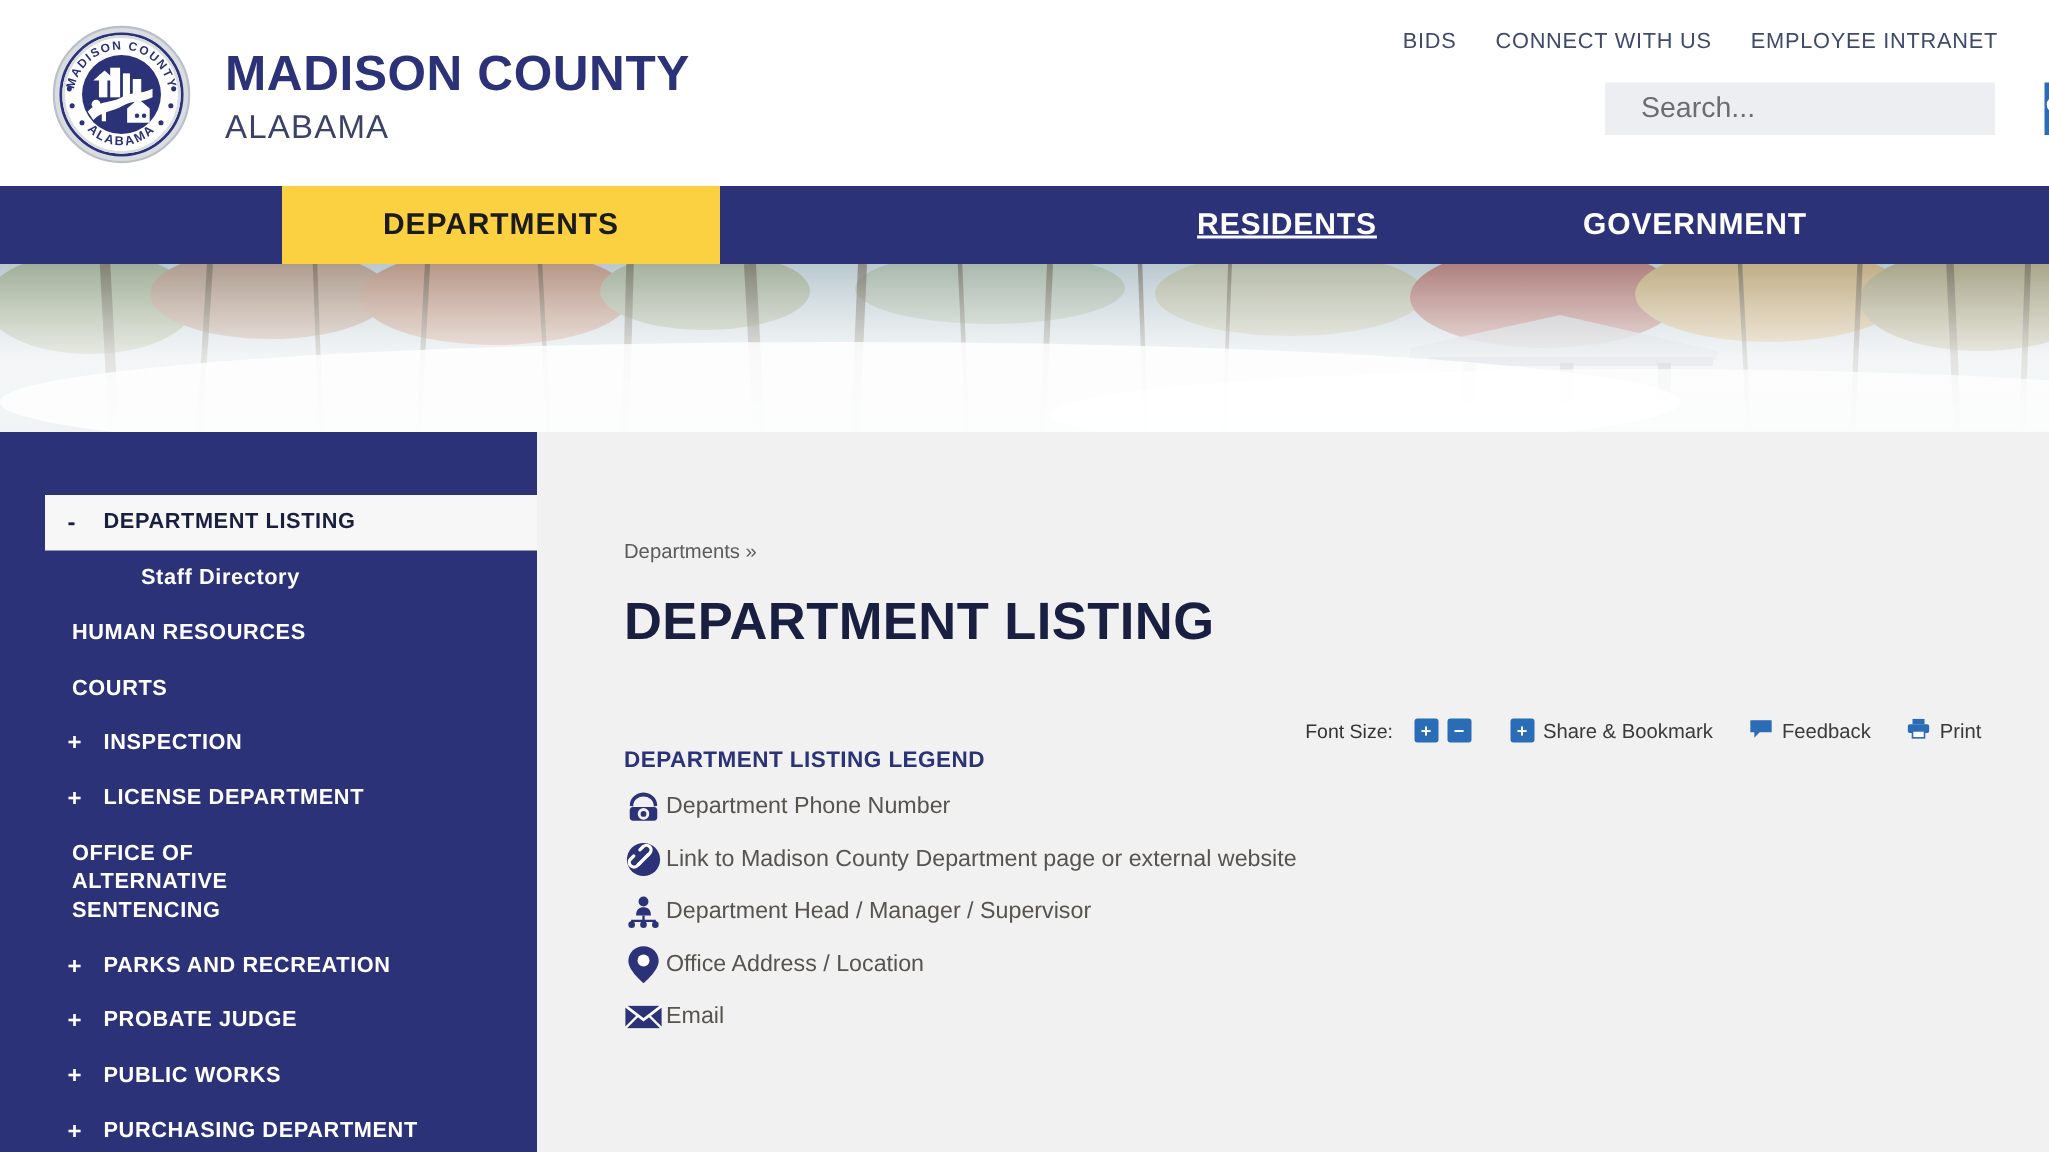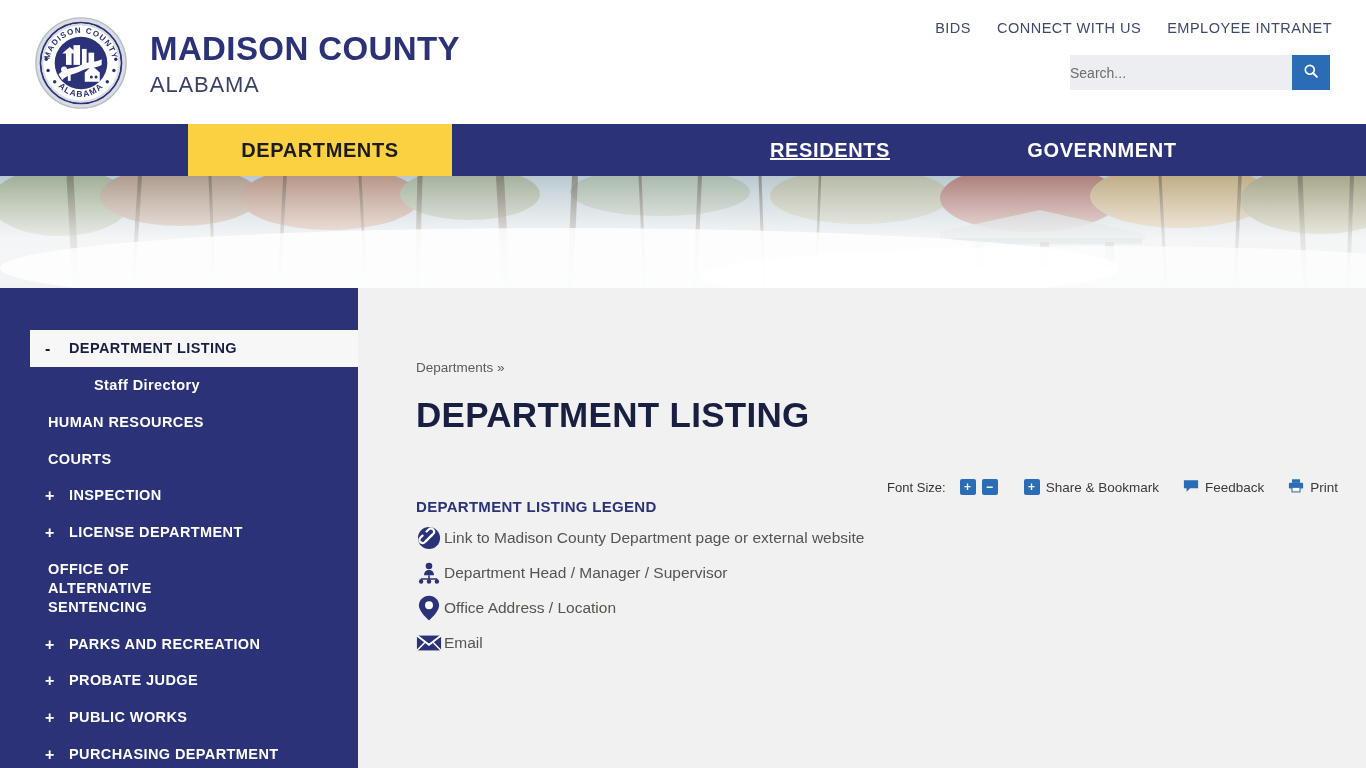--- a/index.html
+++ b/index.html
@@ -41,21 +41,21 @@
     letter-spacing: .5px;
   }
 
   .searchbar {
     position: absolute; right: 36px; top: 55px;
     width: 260px; height: 35px;
     display: flex; background: #eceef1;
   }
   .searchbar input {
     flex: 1; border: 0; outline: none; background: transparent;
-    padding: 0 0; font-size: 14px; color: #4a4a4a;
+    padding: 0 24px; font-size: 19px; color: #4a4a4a;
     font-family: "Liberation Sans", sans-serif;
   }
   .searchbar input::placeholder { color: #6d6d6d; }
   .search-btn {
     width: 38px; height: 35px; border: 0; cursor: pointer;
     background: #2a6cb5; display: flex; align-items: center; justify-content: center;
   }
 
   
   .mainnav {
@@ -231,21 +231,21 @@
           <circle cx="8.5" cy="8.5" r="5.6" fill="none" stroke="#ffffff" stroke-width="2.1"></circle>
           <line x1="12.8" y1="12.8" x2="17.4" y2="17.4" stroke="#ffffff" stroke-width="2.4" stroke-linecap="round"></line>
         </svg>
       </span>
     </button>
   </div>
 </div>
 
 <div class="mainnav">
   <div class="spacer"></div>
-  <a class="nav-item active" style="width:264px;padding:0;">DEPARTMENTS</a>
+  <a class="nav-item active" style="width:292px;padding:0;">DEPARTMENTS</a>
   <a class="nav-item" style="width:252px;padding:0;margin-top:44px;">SERVICES</a>
   <a class="nav-item" style="width:252px;padding:0;text-decoration:underline;">RESIDENTS</a>
   <a class="nav-item" style="width:292px;padding:0;">GOVERNMENT</a>
 </div>
 
 <div class="banner">
   <svg width="1366" height="112" viewBox="0 0 1366 112" preserveAspectRatio="none">
     <defs>
       <linearGradient id="sky" x1="0" y1="0" x2="0" y2="1">
         <radialGradient id="mist" cx="50%" cy="80%" r="70%">
@@ -369,20 +369,31 @@
 
     <div class="breadcrumb">
       <a>Departments »</a>
     </div>
 
     <h1 class="page-title">DEPARTMENT LISTING</h1>
 
     <div class="legend">
       <div class="legend-title">DEPARTMENT LISTING LEGEND</div>
 
+      <div class="legend-row">
+        <span class="legend-icon">
+          <svg width="24" height="22" viewBox="0 0 26 24">
+            <path d="M3 11 C3 4.5 9 1.5 13 1.5 C17 1.5 23 4.5 23 11 L20.5 11.6 C20.5 6.8 16.6 4.4 13 4.4 C9.4 4.4 5.5 6.8 5.5 11.6 Z" fill="#2b3278"></path>
+            <rect x="3" y="12" width="20" height="10" rx="2.5" fill="#2b3278"></rect>
+            <circle cx="13" cy="17" r="4.2" fill="#f1f1f1"></circle>
+            <circle cx="13" cy="17" r="2.1" fill="#2b3278"></circle>
+          </svg>
+        </span>
+        <span>Department Phone Number</span>
+      </div>
 
       <div class="legend-row">
         <span class="legend-icon">
           <svg width="24" height="24" viewBox="0 0 26 26">
             <circle cx="13" cy="13" r="12" fill="#2b3278"></circle>
             <g stroke="#ffffff" stroke-width="2.4" fill="none" stroke-linecap="round">
               <path d="M10.2 15.8 L8.4 17.6 a3.4 3.4 0 0 1 -4.8 -4.8 L6 10.4"></path>
               <path d="M15.8 10.2 L17.6 8.4 a3.4 3.4 0 0 0 -4.8 -4.8 L10.4 6"></path>
             </g>
             <path d="M9.6 16.4 L16.4 9.6" stroke="#ffffff" stroke-width="2.4" stroke-linecap="round"></path>
@@ -421,21 +432,21 @@
             <rect x="1" y="2" width="26" height="16" fill="#2b3278"></rect>
             <path d="M1 2 L14 12 L27 2" fill="none" stroke="#ffffff" stroke-width="2"></path>
             <path d="M1 18 L10 9 M27 18 L18 9" fill="none" stroke="#ffffff" stroke-width="1.6"></path>
           </svg>
         </span>
         <span>Email</span>
       </div>
     </div>
   </main>
 
-  <div class="tools" style="top:190px;right:28px;">
+  <div class="tools" style="top:190px;right:45px;">
     <span class="lbl">Font Size:</span>
     <span class="fs-group">
       <button class="sq-btn">+</button>
       <button class="sq-btn">−</button>
     </span>
     <a class="tool-link" style="margin-left:12px;">
       <span class="sq-btn">+</span>
       <span>Share &amp; Bookmark</span>
     </a>
     <a class="tool-link" style="margin-left:10px;">

